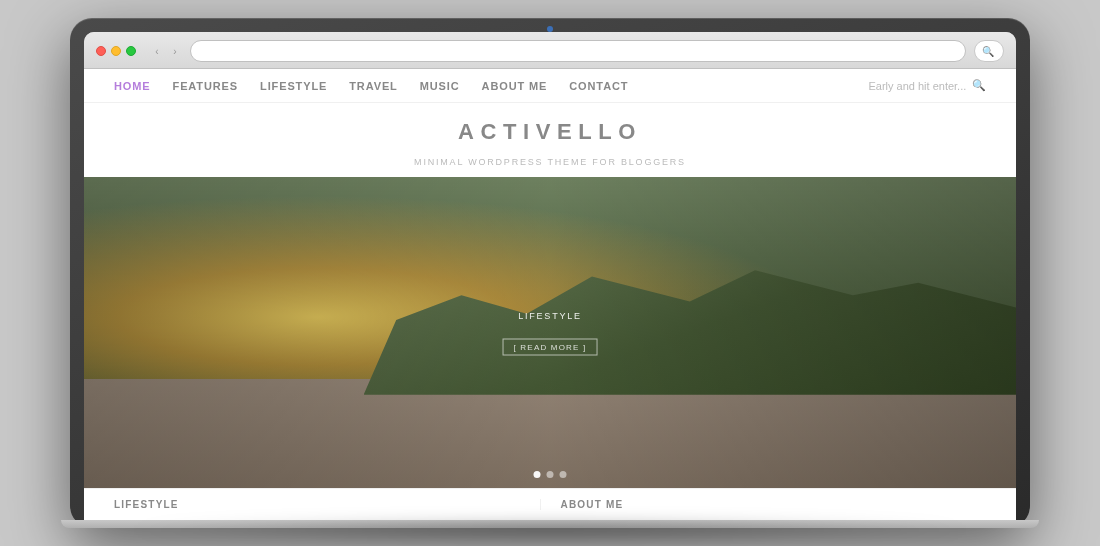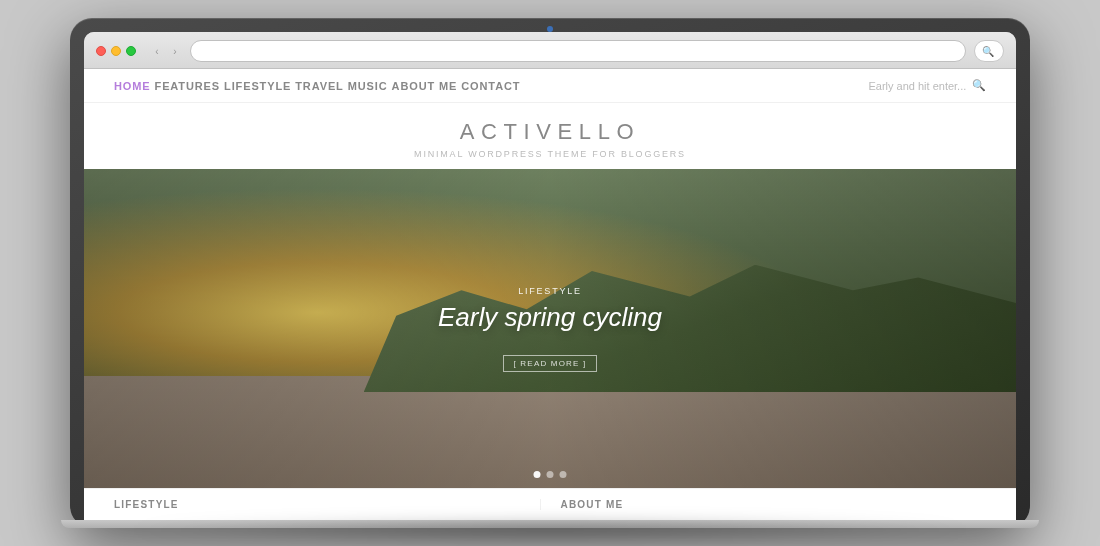--- a/index.html
+++ b/index.html
@@ -136,21 +136,21 @@
       display: flex;
       align-items: center;
       justify-content: space-between;
       padding: 10px 30px;
       border-bottom: 1px solid #f0f0f0;
       background: #fff;
     }
 
     .site-nav-links {
       display: flex;
-      gap: 4px;
+      gap: 22px;
       align-items: center;
     }
 
     .nav-link {
       font-size: 11px;
       font-weight: 600;
       letter-spacing: 0.08em;
       color: #888;
       text-transform: uppercase;
       cursor: pointer;
@@ -170,32 +170,32 @@
 
     
     .site-header {
       text-align: center;
       padding: 16px 0 10px 0;
       background: #fff;
     }
 
     .site-title {
       font-size: 22px;
-      font-weight: 400;
+      font-weight: 700;
       letter-spacing: 0.3em;
       color: #888;
       text-transform: uppercase;
     }
 
     .site-subtitle {
       font-size: 9px;
       letter-spacing: 0.2em;
       color: #bbb;
       text-transform: uppercase;
-      margin-top: 4px;
+      margin-top: 12px;
     }
 
     
     .hero {
       position: relative;
       flex: 1;
       overflow: hidden;
       background: linear-gradient(
         135deg,
         #f5e6c8 0%,
@@ -398,21 +398,20 @@
         <div class="site-title">ACTIVELLO</div>
         <div class="site-subtitle">MINIMAL WORDPRESS THEME FOR BLOGGERS</div>
       </div>
 
       <div class="hero">
         <div class="hero-bg"></div>
         <div class="hero-overlay"></div>
 
         <div class="hero-content">
           <div class="hero-category">LIFESTYLE</div>
-          <div class="hero-title">Early spring cycling</div>
           <div class="hero-read-more">[ READ MORE ]</div>
         </div>
 
         <div class="hero-dots">
           <div class="dot active"></div>
           <div class="dot"></div>
           <div class="dot"></div>
         </div>
       </div>
 

